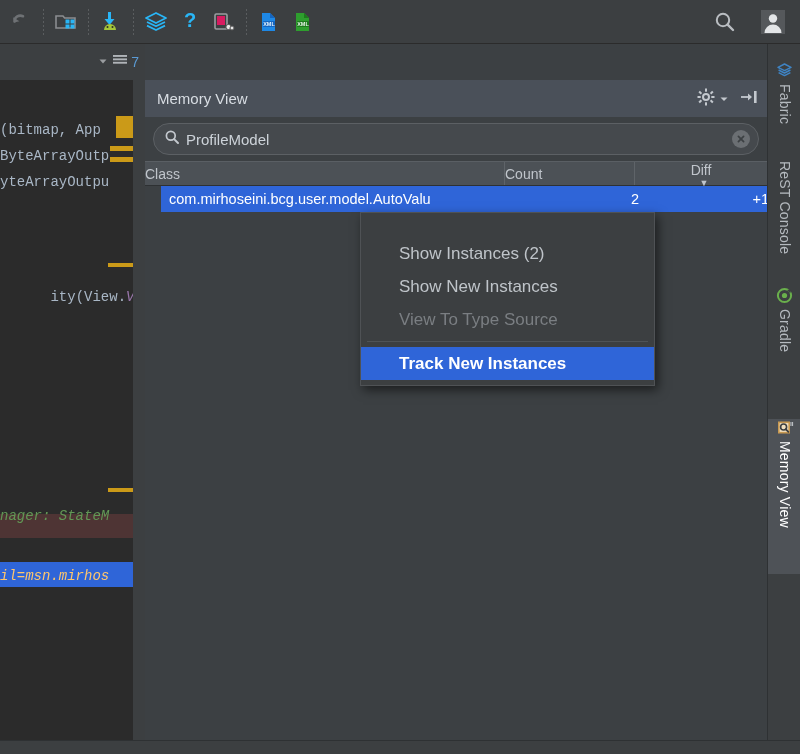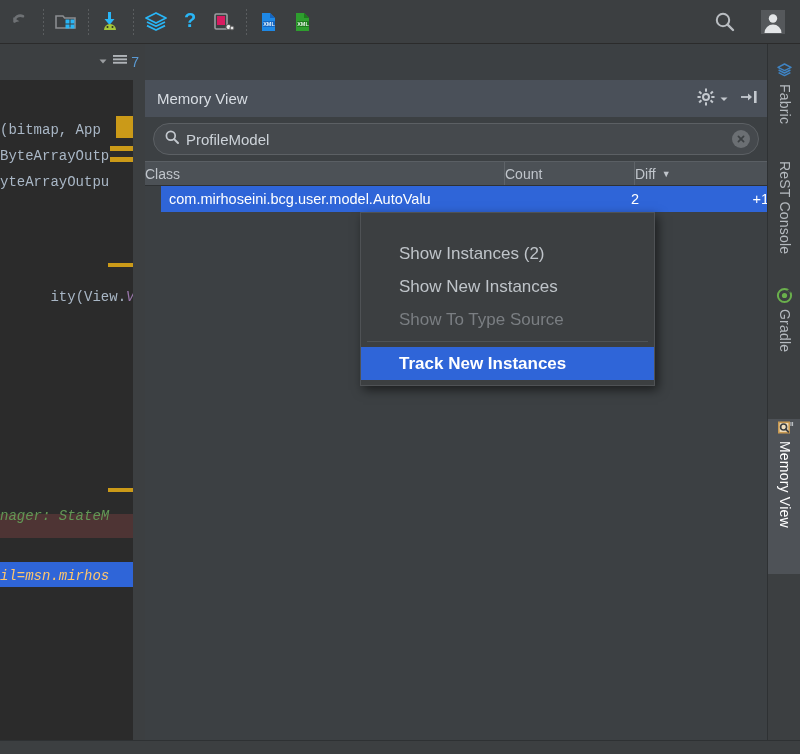--- a/index.html
+++ b/index.html
@@ -186,21 +186,21 @@
     border-top: 1px solid #5a5f64;
     border-bottom: 1px solid #2e3133;
   }
   .th {
     display: flex; align-items: center; 
     color: #c0c5cb;
     font-size: 14px;
     border-right: 1px solid #5f6469;
     position: relative;
   }
-  .th:last-child { border-right: none; }
+  .th:last-child { border-right: none; flex-direction: column; }
   .th-class { width: 360px; }
   .th-count { width: 130px; }
   .th-diff  { width: 132px; }
   .sort-arrow {
     font-size: 9px;
     margin-left: 6px;
     color: #c0c5cb;
   }
   .mv-row {
     position: absolute;
@@ -516,21 +516,21 @@
       <span class="cell-class">com.mirhoseini.bcg.user.model.AutoValu</span>
       <span class="cell-count">2</span>
       <span class="cell-diff">+1</span>
     </div>
   </div>
   <div class="mv-bottom-fill"></div>
 
   <div class="ctx-menu">
     <div class="ctx-item">Show Instances (2)</div>
     <div class="ctx-item">Show New Instances</div>
-    <div class="ctx-item disabled">Show To Type Source</div>
+    <div class="ctx-item disabled">View To Type Source</div>
     <div class="ctx-sep"></div>
     <div class="ctx-item selected">Track New Instances</div>
   </div>
 
   <div class="right-bar">
 
     <div class="vtab" style="top:18px; height:88px;">
       <span>
         <svg width="17" height="17" viewBox="0 0 17 17">
           <path d="M8.5 2 L15 5.3 L8.5 8.6 L2 5.3 Z" fill="none" stroke="#3f84c4" stroke-width="1.5" stroke-linejoin="round"></path>

